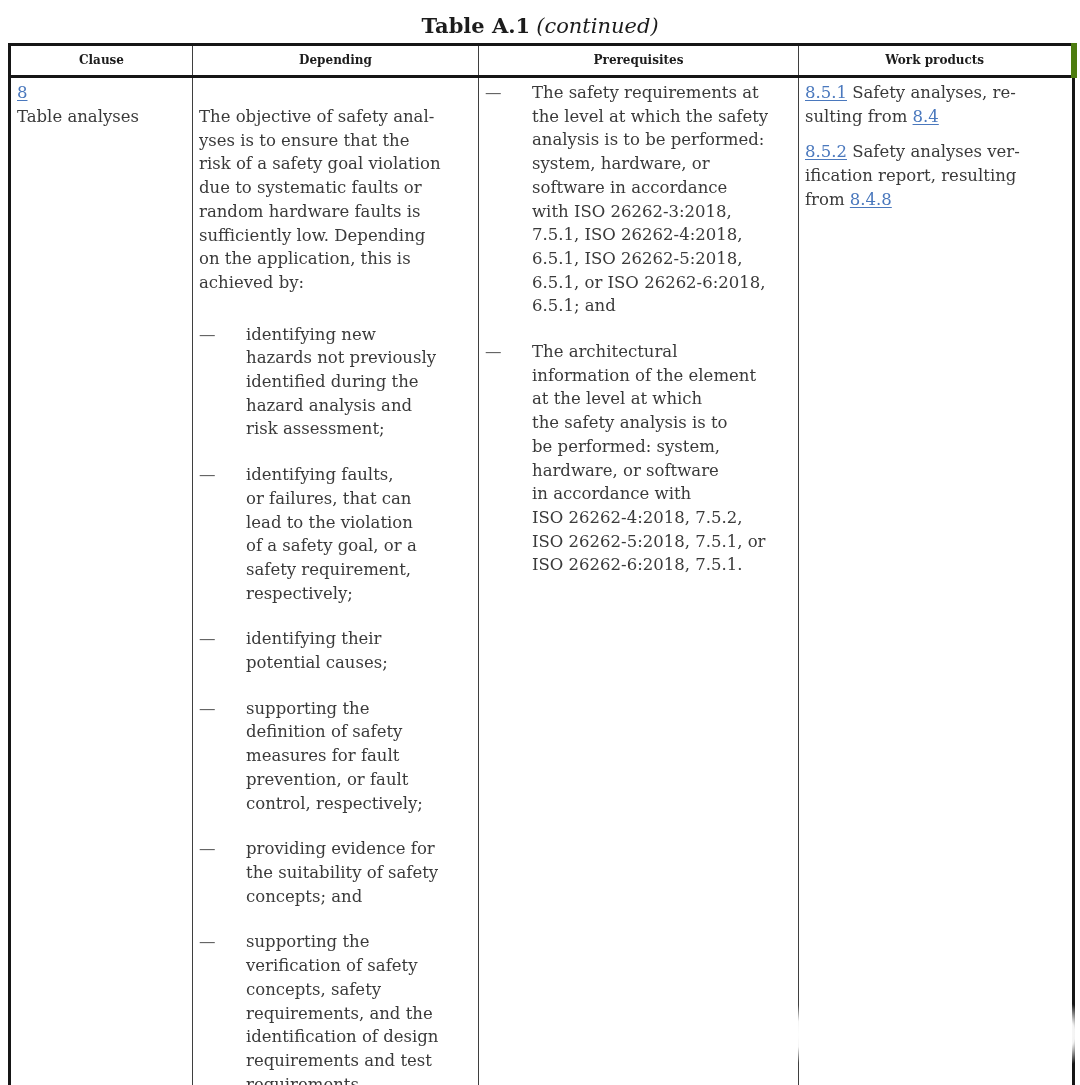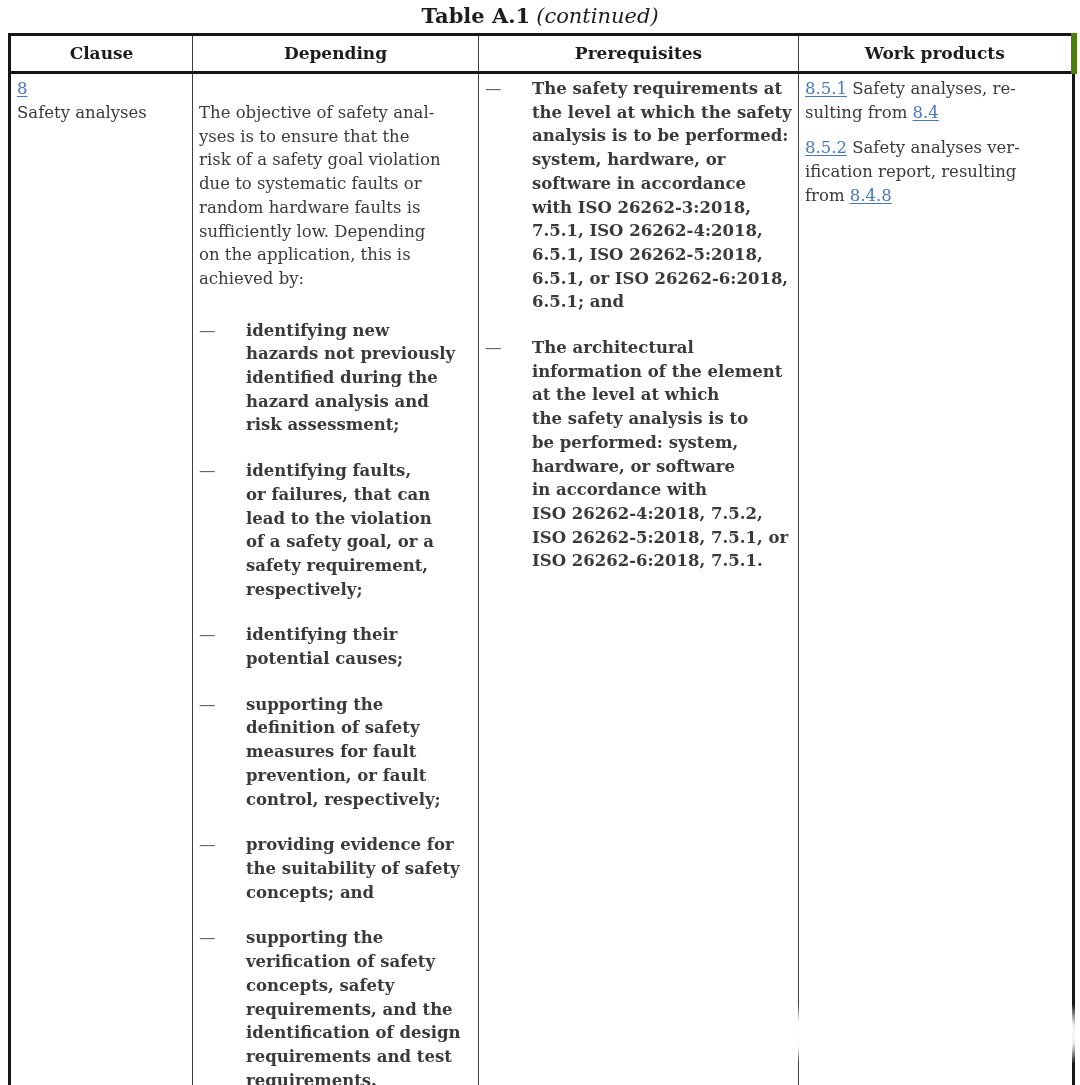--- a/index.html
+++ b/index.html
@@ -13,41 +13,41 @@
     position: relative;
     overflow: hidden;
     font-family: "DejaVu Serif", serif;
     color: #3a3a3a;
   }
 
   
   .page-title {
     width: 1080px;
     height: 30px;
-    padding-top: 3px;
+    padding-top: 13px;
     text-align: center;
     font-size: 21px;
     color: #1c1c1c;
   }
   .title-bold { font-weight: bold; }
   .title-italic { font-style: italic; margin-left: 6px; }
 
   
   table.doc-table {
     border-collapse: collapse;
     table-layout: fixed;
     margin-left: 8px;
     width: 1064px;
     border: 3px solid #161616;
   }
   .doc-table th {
     border: 1px solid #3f3f3f;
     border-top: 3px solid #161616;
     border-bottom: 3px solid #161616;
-    font-size: 17px;
+    font-size: 12px;
     font-weight: bold;
     color: #1c1c1c;
     padding: 7px 2px 8px 2px;
     text-align: center;
   }
   .doc-table th:first-child { border-left: 3px solid #161616; }
   .doc-table th:last-child { border-right: 6px solid #4d7c0f; }
   .doc-table td {
     border: 1px solid #3f3f3f;
     vertical-align: top;
@@ -66,21 +66,21 @@
   .bullet-item {
     display: flex;
     align-items: flex-start;
     margin-bottom: 22px;
   }
   .bullet-item:last-child { margin-bottom: 0; }
   .dash {
     flex: 0 0 47px;
     color: #5f5f5f;
   }
-  .bullet-text { flex: 1 1 auto; font-weight: bold; }
+  .bullet-text { flex: 1 1 auto; }
 
   .wp-para { margin-bottom: 12px; }
 
   .doclink {
     color: #4a78bd;
     text-decoration: underline;
     text-underline-offset: 2px;
     cursor: pointer;
   }
 
@@ -122,21 +122,21 @@
       <th>Clause</th>
       <th>Depending</th>
       <th>Prerequisites</th>
       <th>Work products</th>
     </tr>
   </thead>
   <tbody>
     <tr>
       <td>
         <div><span class="doclink">8</span></div>
-        <div>Safety analyses</div>
+        <div>Table analyses</div>
       </td>
       <td>
         <div class="obj-intro pre">The objective of safety anal-
 yses is to ensure that the
 risk of a safety goal violation
 due to systematic faults or
 random hardware faults is
 sufficiently low. Depending
 on the application, this is
 achieved by:</div>

